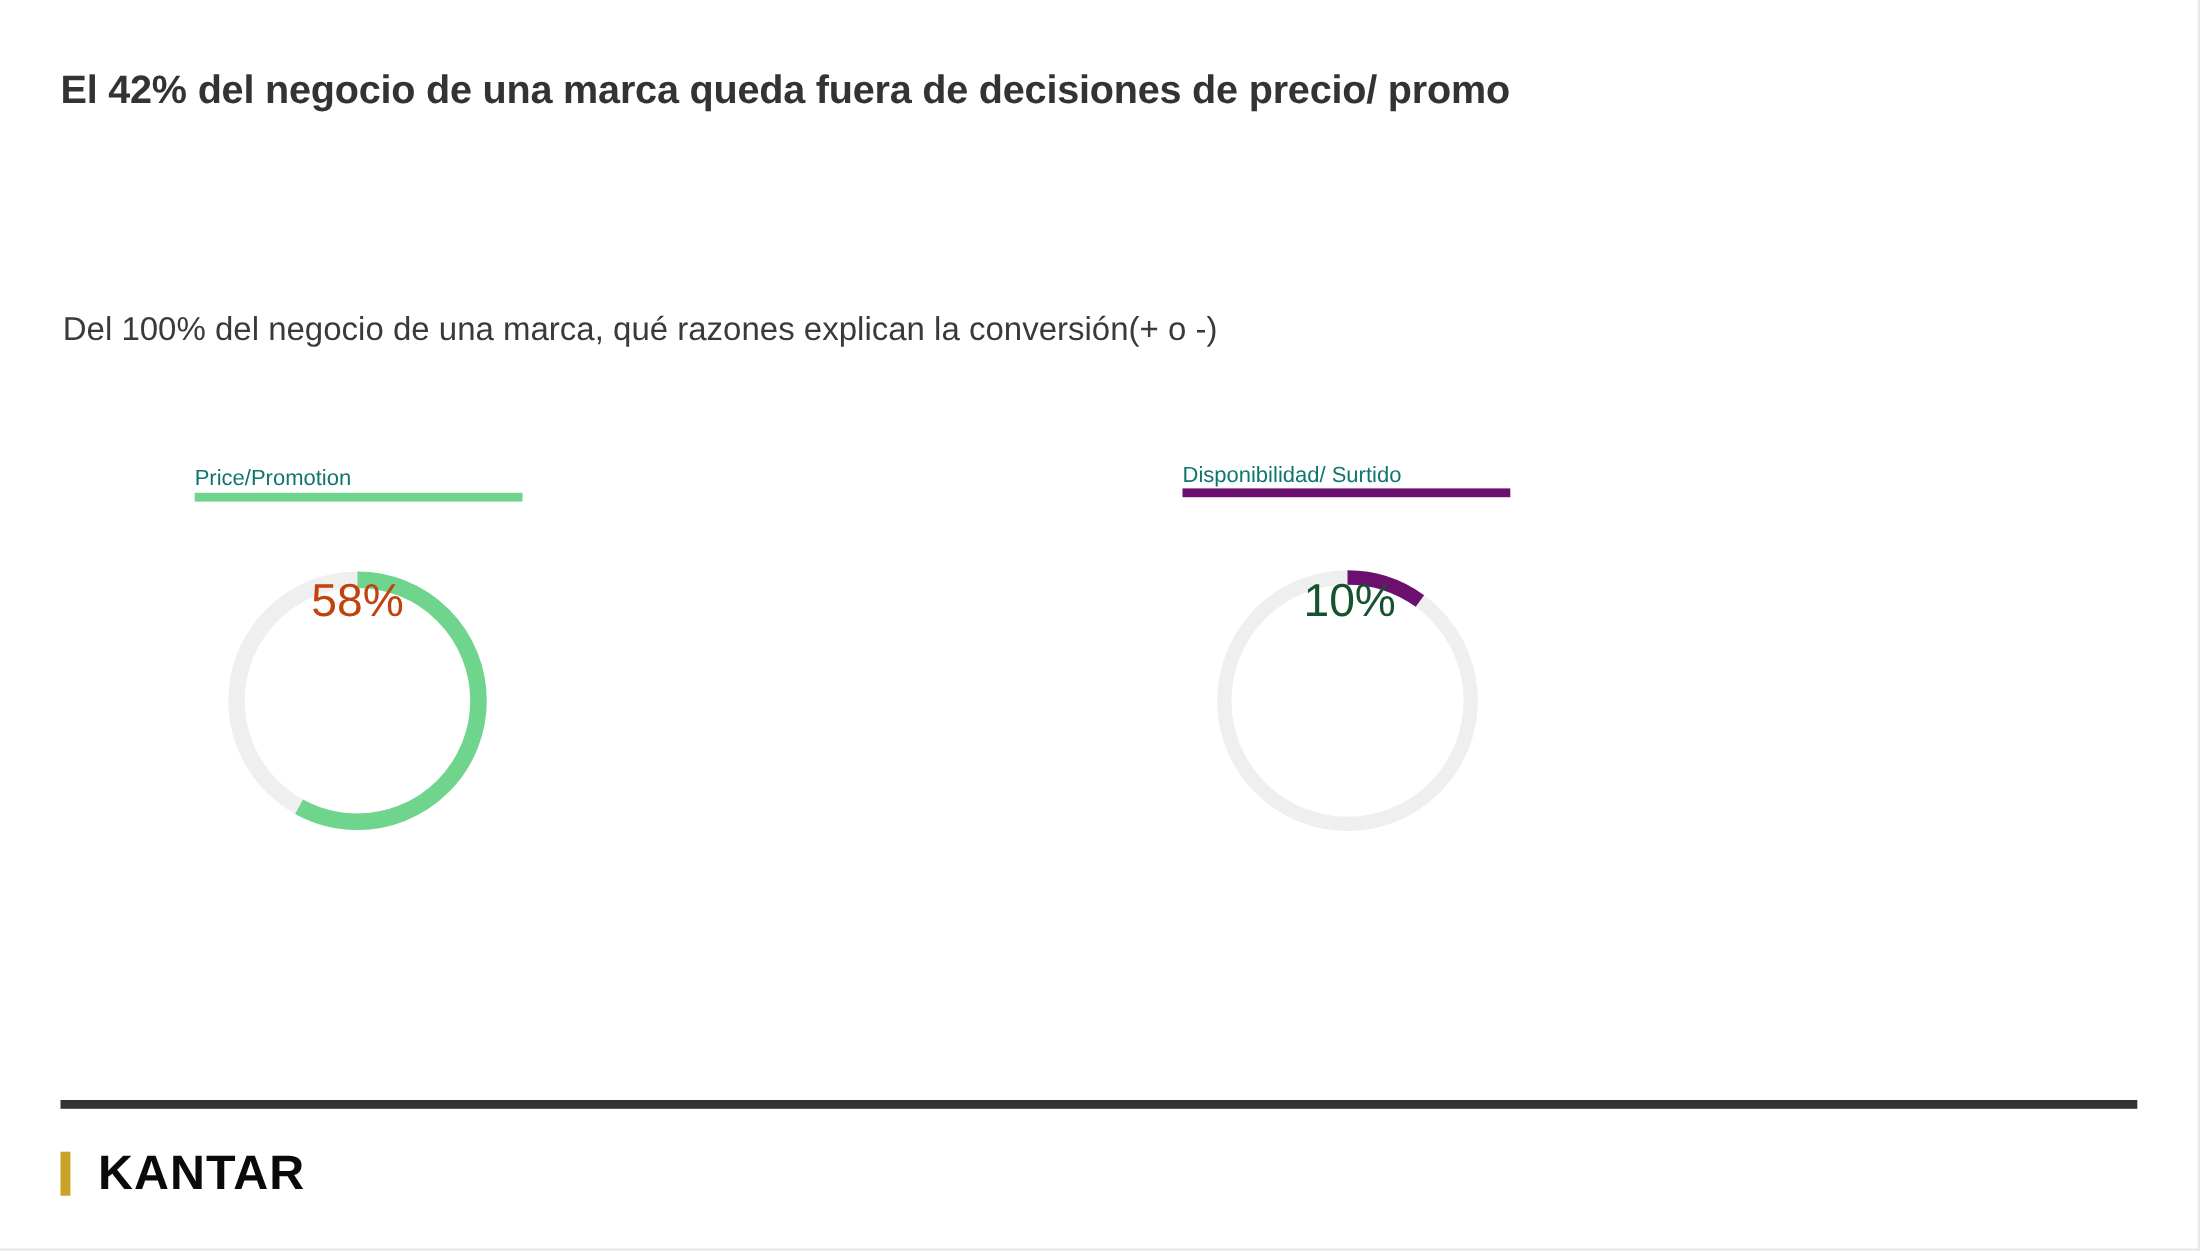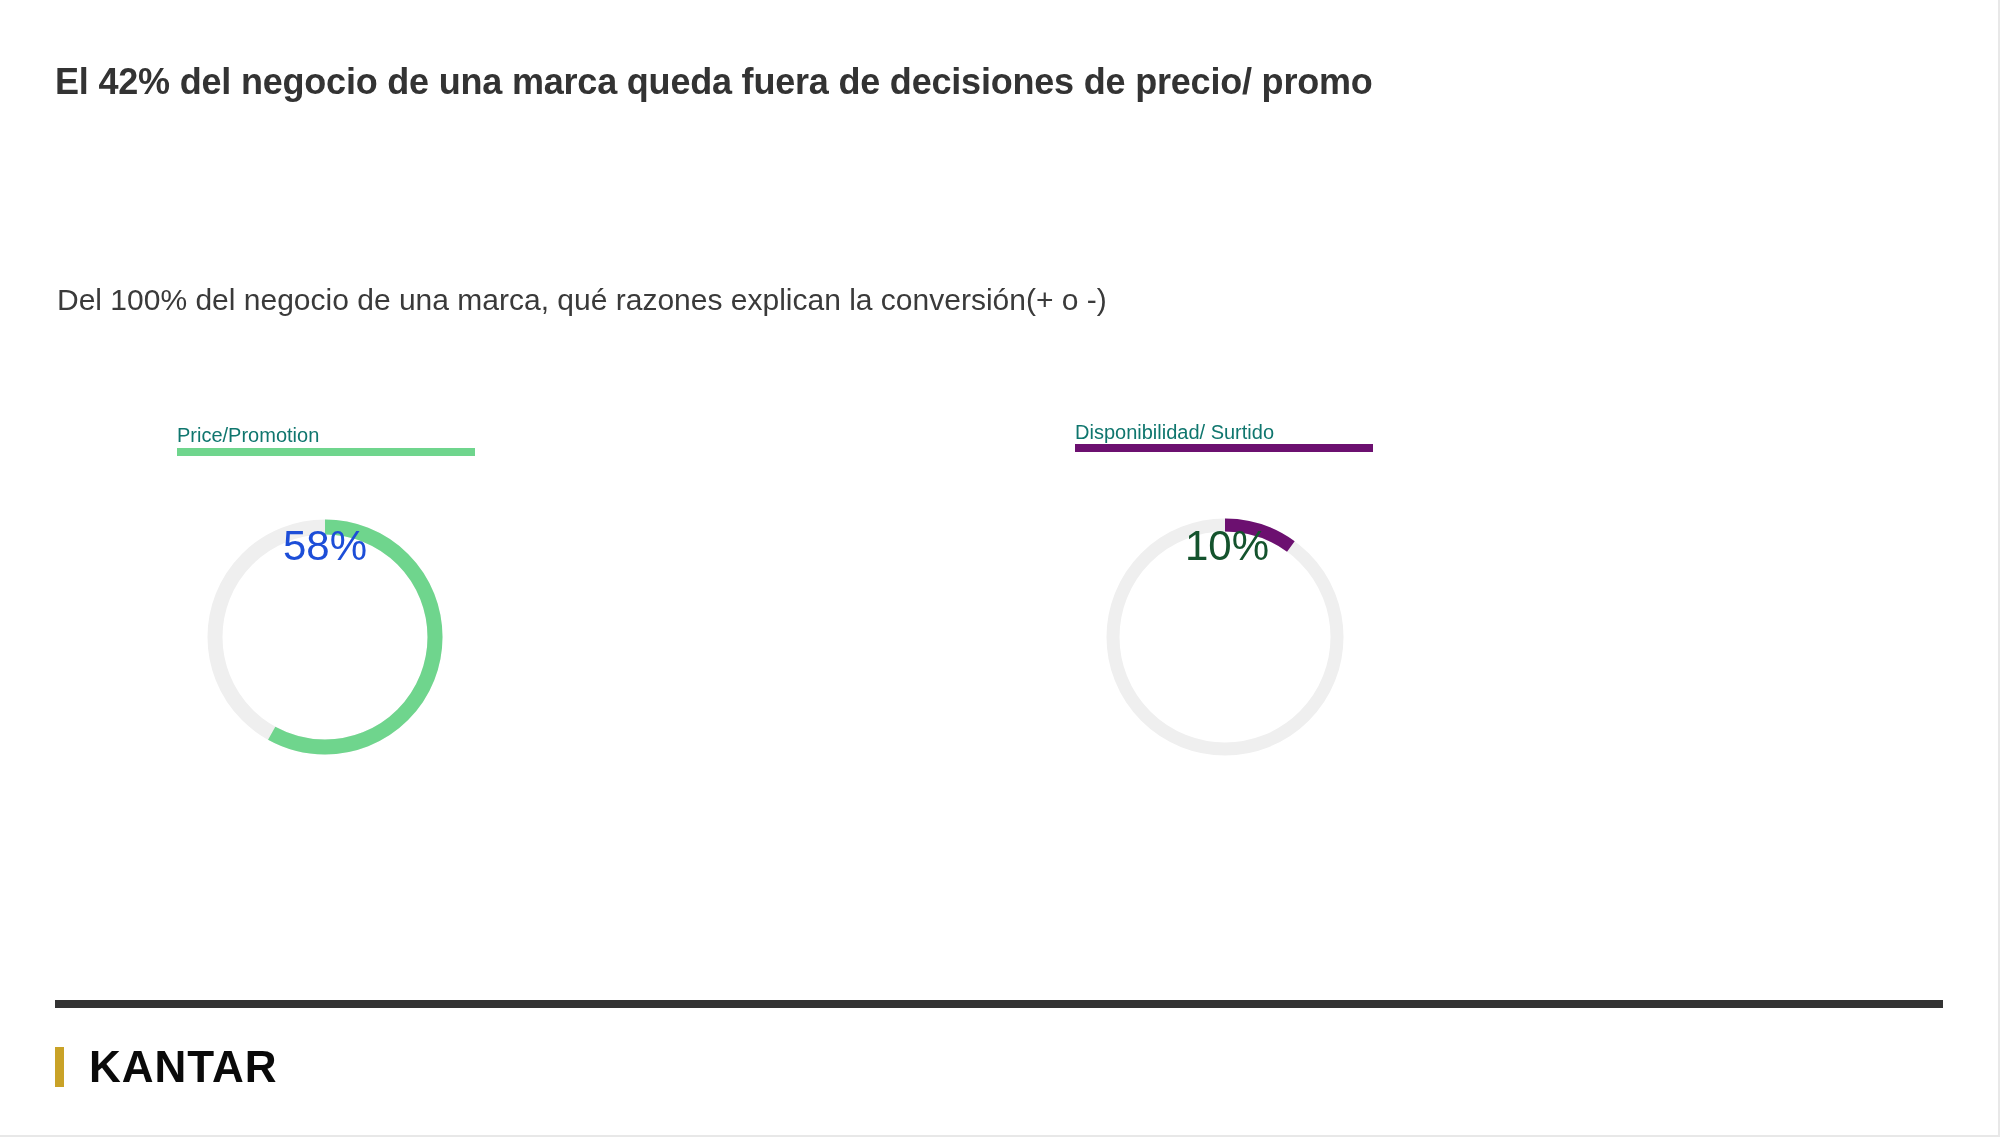--- a/index.html
+++ b/index.html
@@ -176,21 +176,21 @@
 
     <div class="card c0">
       <div class="card-label">Price/Promotion</div>
       <div class="card-rule" style="background: rgb(111, 213, 141);"></div>
       <div class="donut-wrap">
         <svg width="440" height="330" viewBox="0 0 440 330">
           <circle class="donut-track" cx="190" cy="165" fill="none" r="110" stroke-width="15" stroke="#efefef"></circle>
           <circle class="donut-arc" cx="190" cy="165" fill="none" stroke-linecap="butt" transform="rotate(-90 190 165)" r="110" stroke-width="15" stroke="#6fd58d" stroke-dasharray="400.8672225980576 290.28316119169693"></circle>
         </svg>
       </div>
-      <div class="donut-value" style="color: #1d4ed8;">58%</div>
+      <div class="donut-value" style="color: #c2410c;">58%</div>
     </div>
 
 
     <div class="card c2">
       <div class="card-label">Disponibilidad/ Surtido</div>
       <div class="card-rule" style="background: rgb(108, 16, 112);"></div>
       <div class="donut-wrap">
         <svg width="440" height="330" viewBox="0 0 440 330">
           <circle class="donut-track" cx="190" cy="165" fill="none" r="112" stroke-width="13" stroke="#efefef"></circle>
           <circle class="donut-arc" cx="190" cy="165" fill="none" stroke-linecap="butt" transform="rotate(-90 190 165)" r="112" stroke-width="13" stroke="#6c1070" stroke-dasharray="70.37167544041137 633.3450789637022"></circle>

